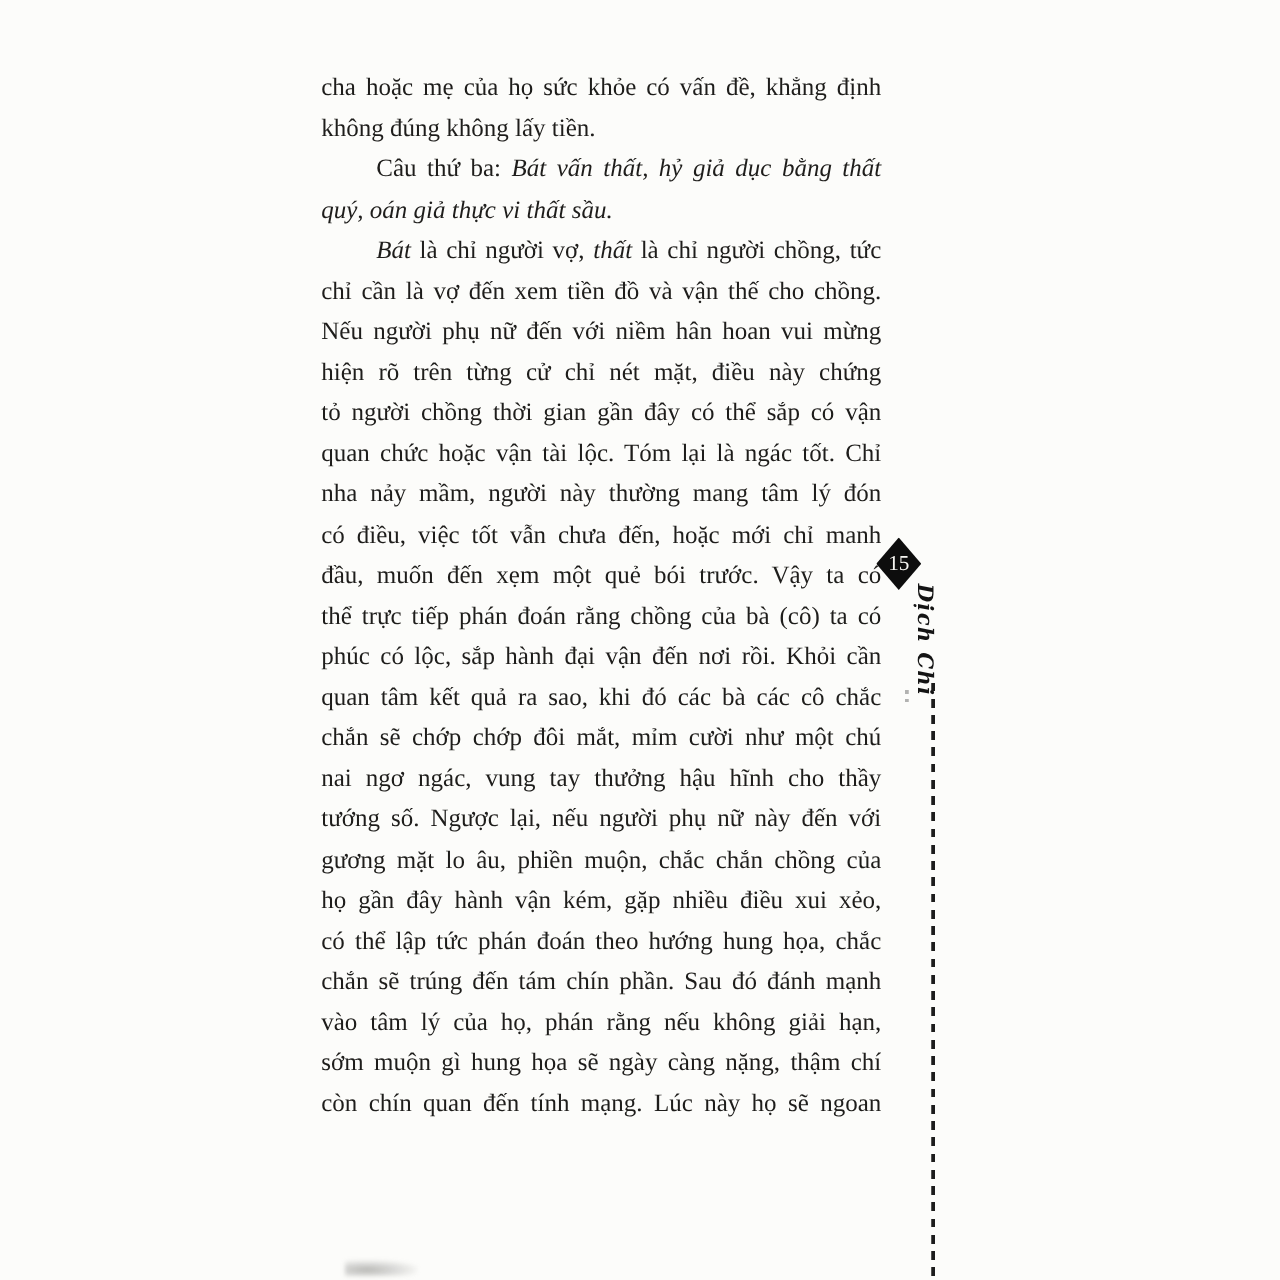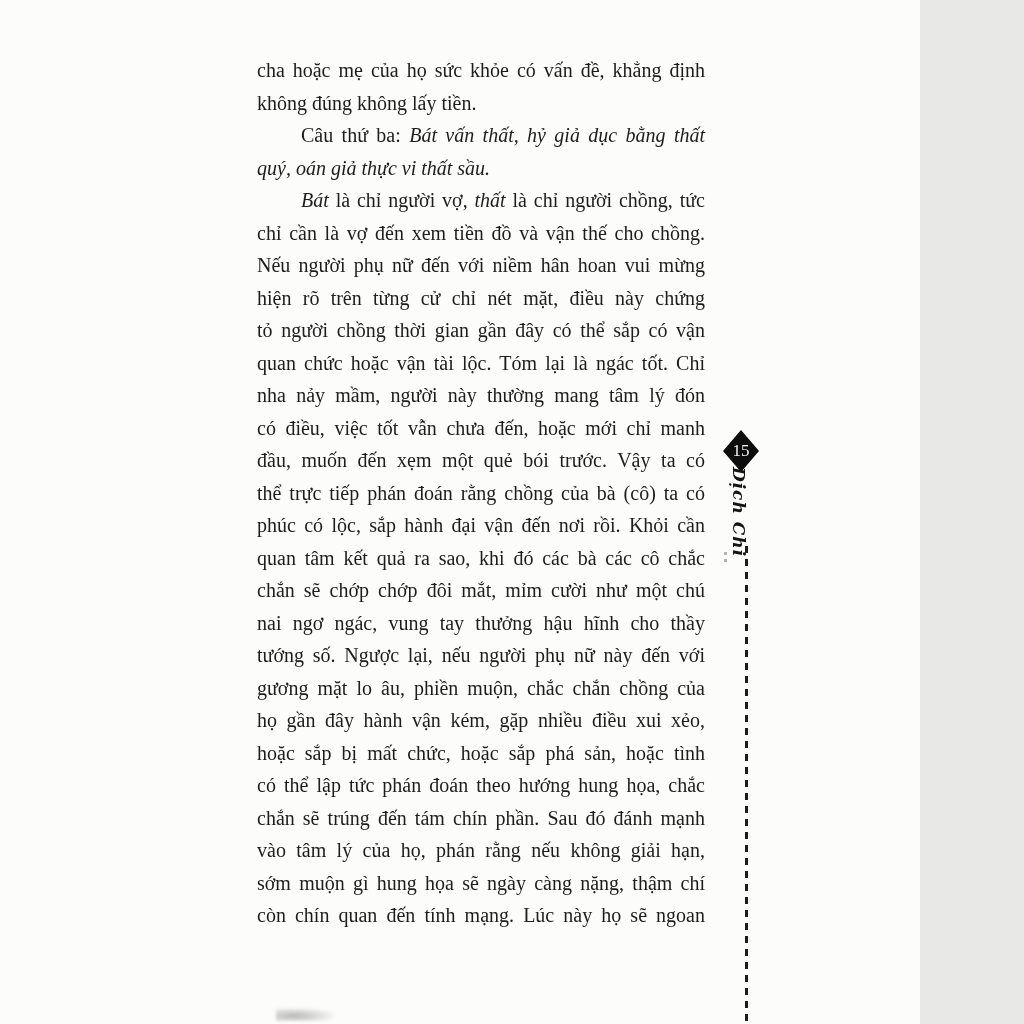--- a/index.html
+++ b/index.html
@@ -2,21 +2,21 @@
 <html><head>
 <meta charset="utf-8">
 <style>
   html, body {
     margin: 0;
     padding: 0;
     background: #e8e8e6;
   }
   .page {
     position: relative;
-    width: 920px;
+    width: 1024px;
     height: 1024px;
     background: #fcfcfa;
     overflow: hidden;
     font-family: "Liberation Serif", "DejaVu Serif", serif;
   }
   
   .text-column {
     position: absolute;
     left: 257px;
     top: 54px;
@@ -31,21 +31,21 @@
     text-align: justify;
     text-align-last: justify;
     text-justify: inter-word;
   }
   .line.indent { padding-left: 44px; }
   .line.para-end { text-align-last: left; }
   .line em { font-style: italic; }
   
   .page-number-badge {
     position: absolute;
-    left: 723px;
+    left: 701px;
     top: 430px;
     width: 36px;
     height: 42px;
     background: #0d0d0d;
     clip-path: polygon(50% 0, 100% 50%, 50% 100%, 0 50%);
     display: flex;
     align-items: center;
     justify-content: center;
   }
   .page-number-badge span {
@@ -124,21 +124,20 @@
       <div class="line"><span>có điều, việc tốt vẫn chưa đến, hoặc mới chỉ manh</span></div>
       <div class="line"><span>đầu, muốn đến xẹm một quẻ bói trước. Vậy ta có</span></div>
       <div class="line"><span>thể trực tiếp phán đoán rằng chồng của bà (cô) ta có</span></div>
       <div class="line"><span>phúc có lộc, sắp hành đại vận đến nơi rồi. Khỏi cần</span></div>
       <div class="line"><span>quan tâm kết quả ra sao, khi đó các bà các cô chắc</span></div>
       <div class="line"><span>chắn sẽ chớp chớp đôi mắt, mỉm cười như một chú</span></div>
       <div class="line"><span>nai ngơ ngác, vung tay thưởng hậu hĩnh cho thầy</span></div>
       <div class="line"><span>tướng số. Ngược lại, nếu người phụ nữ này đến với</span></div>
       <div class="line"><span>gương mặt lo âu, phiền muộn, chắc chắn chồng của</span></div>
       <div class="line"><span>họ gần đây hành vận kém, gặp nhiều điều xui xẻo,</span></div>
-      <div class="line"><span>hoặc sắp bị mất chức, hoặc sắp phá sản, hoặc tình</span></div>
       <div class="line"><span>có thể lập tức phán đoán theo hướng hung họa, chắc</span></div>
       <div class="line"><span>chắn sẽ trúng đến tám chín phần. Sau đó đánh mạnh</span></div>
       <div class="line"><span>vào tâm lý của họ, phán rằng nếu không giải hạn,</span></div>
       <div class="line"><span>sớm muộn gì hung họa sẽ ngày càng nặng, thậm chí</span></div>
       <div class="line"><span>còn chín quan đến tính mạng. Lúc này họ sẽ ngoan</span></div>
     </div>
 
   <div class="page-number-badge">
     <span>15</span>
   </div>

